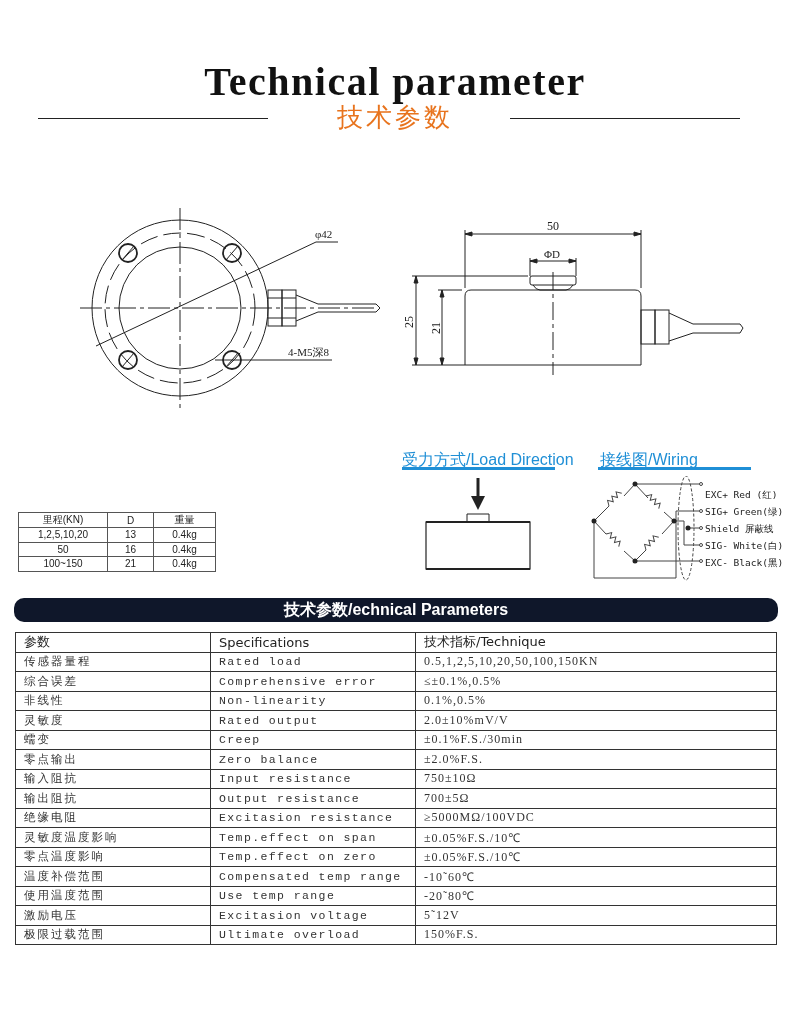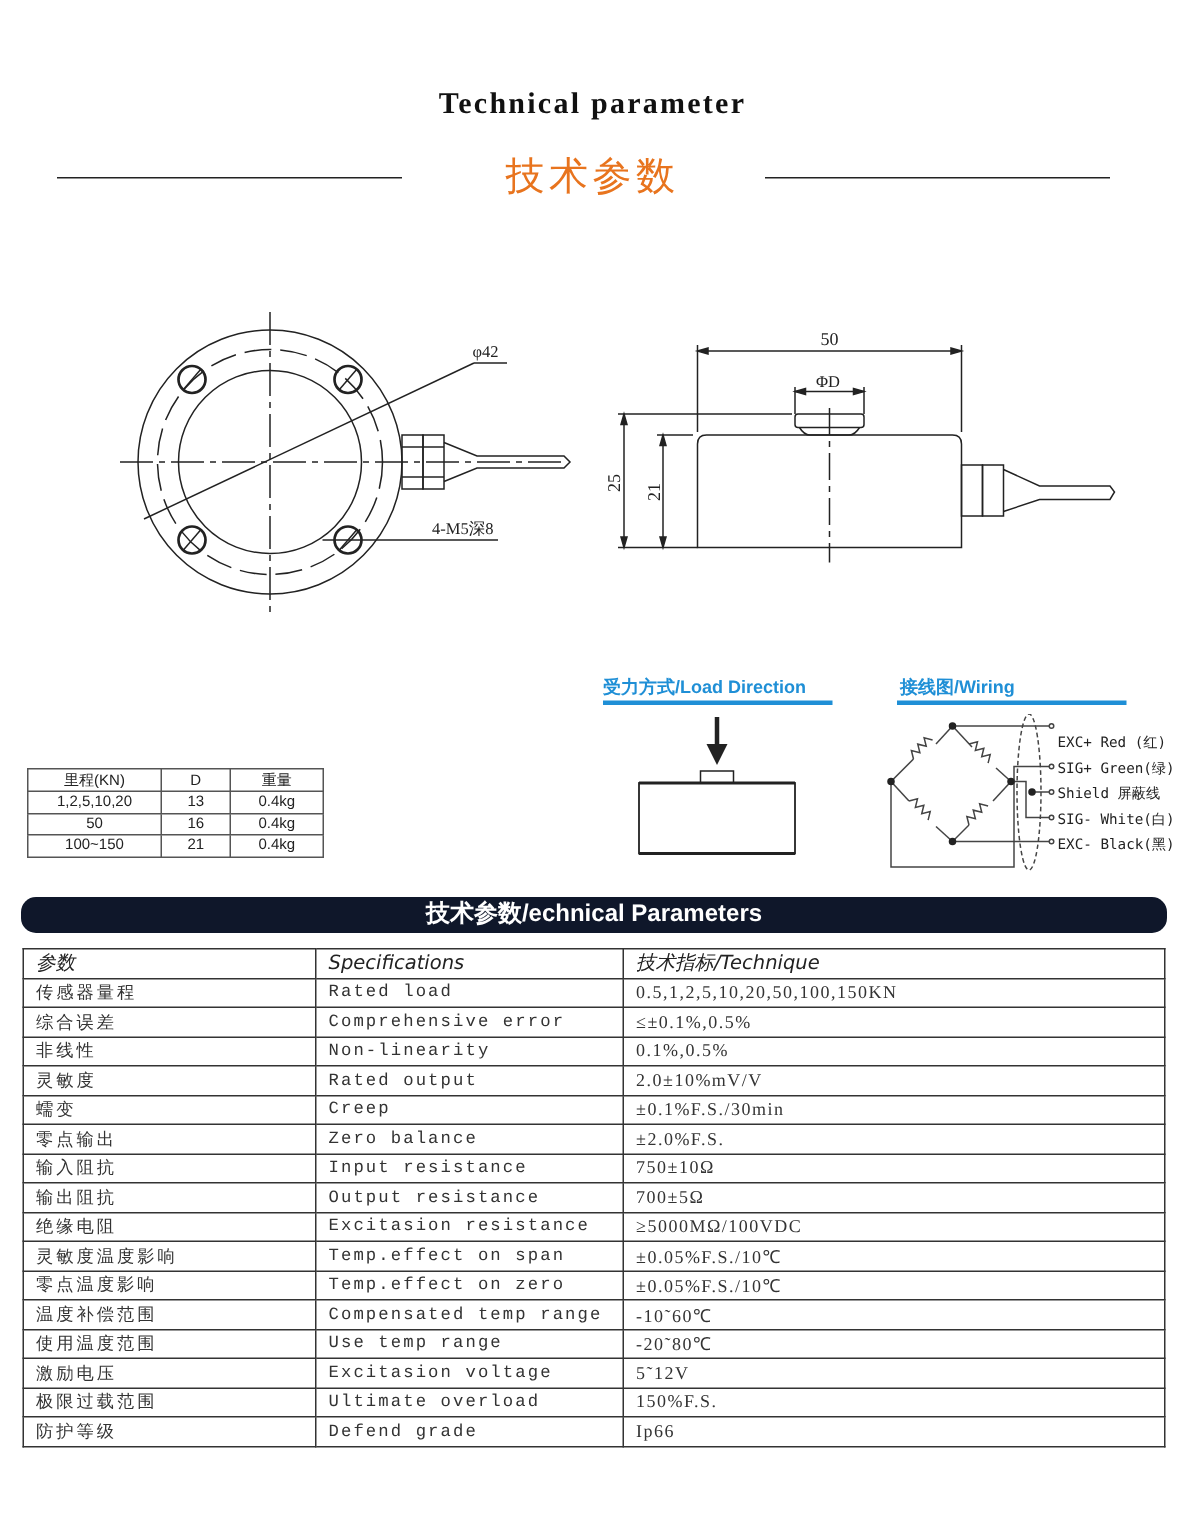--- a/index.html
+++ b/index.html
@@ -1,40 +1,40 @@
 <!DOCTYPE html>
 <html><head>
 <meta charset="utf-8">
 <style>
   * { box-sizing: border-box; margin: 0; padding: 0; }
   html, body { width: 790px; height: 1018px; background: #ffffff; overflow: hidden; }
   body { position: relative; font-family: "Liberation Sans", sans-serif; color: #222; }
 
   .title-en { position: absolute; top: 58px; left: 0; width: 790px; text-align: center;
-    font-family: "Liberation Serif", serif; font-size: 20px; font-weight: bold; letter-spacing: 1.5px; color: #111; }
+    font-family: "Liberation Serif", serif; font-size: 40px; font-weight: bold; letter-spacing: 1.5px; color: #111; }
   .title-cn { position: absolute; top: 100px; left: 0; width: 790px; text-align: center;
     font-family: "DejaVu Sans", sans-serif; font-size: 26px; color: #e8741e; letter-spacing: 3px; }
   .title-rule { position: absolute; top: 118px; height: 1px; background: #222; }
 
   .drawing { position: absolute; }
 
-  .caption { position: absolute; font-size: 12px; font-weight: bold; color: #1f8fd6; }
+  .caption { position: absolute; font-size: 16px; font-weight: normal; color: #1f8fd6; }
   .caption-rule { position: absolute; height: 3px; background: #1f8fd6; }
 
   .small-table { position: absolute; left: 18px; top: 512px; border-collapse: collapse; font-size: 10px; }
   .small-table td { border: 1px solid #555; height: 14.5px; text-align: center; padding: 0 16px; color: #222; }
 
   .wiring-label { position: absolute; font-family: "DejaVu Sans Mono", monospace; font-size: 9.5px; color: #222; white-space: nowrap; text-align: right; }
 
   .blue-bar { position: absolute; left: 14px; top: 598px; width: 764px; height: 24px; background: #0f172a;
     border-radius: 10px; color: #fff; text-align: center; font-size: 16px; font-weight: bold; line-height: 24px; }
 
   .spec-table { position: absolute; left: 15px; top: 632px; width: 762px; border-collapse: collapse; }
   .spec-table th, .spec-table td { border: 1px solid #333; height: 19.5px; padding: 0 8px; text-align: left; white-space: nowrap; }
-  .spec-table th { font-family: "DejaVu Sans", sans-serif; font-weight: normal; font-size: 13px; color: #222; font-style: italic; }
+  .spec-table th { font-family: "DejaVu Sans", sans-serif; font-weight: normal; font-size: 13px; color: #222; }
   .spec-table td { font-family: "DejaVu Serif", serif; font-size: 11.5px; color: #333; }
   .spec-table td.en { font-family: "Liberation Mono", monospace; letter-spacing: 1.4px; font-size: 11.5px; }
   .spec-table td.val { font-family: "Liberation Serif", serif; letter-spacing: 1px; font-size: 12px; }
   .spec-table td.cn { letter-spacing: 2px; }
   .col1 { width: 195px; } .col2 { width: 205px; }
 </style>
 </head>
 <body>
 
 <div class="title-en">Technical parameter</div>
@@ -266,19 +266,14 @@
     <tr>
         <td class="cn">激励电压</td>
         <td class="en">Excitasion voltage</td>
         <td class="val">5˜12V</td>
       </tr>
     <tr>
         <td class="cn">极限过载范围</td>
         <td class="en">Ultimate overload</td>
         <td class="val">150%F.S.</td>
       </tr>
-    <tr>
-        <td class="cn">防护等级</td>
-        <td class="en">Defend grade</td>
-        <td class="val">Ip66</td>
-      </tr>
   </tbody>
 </table>
 
 </body></html>

